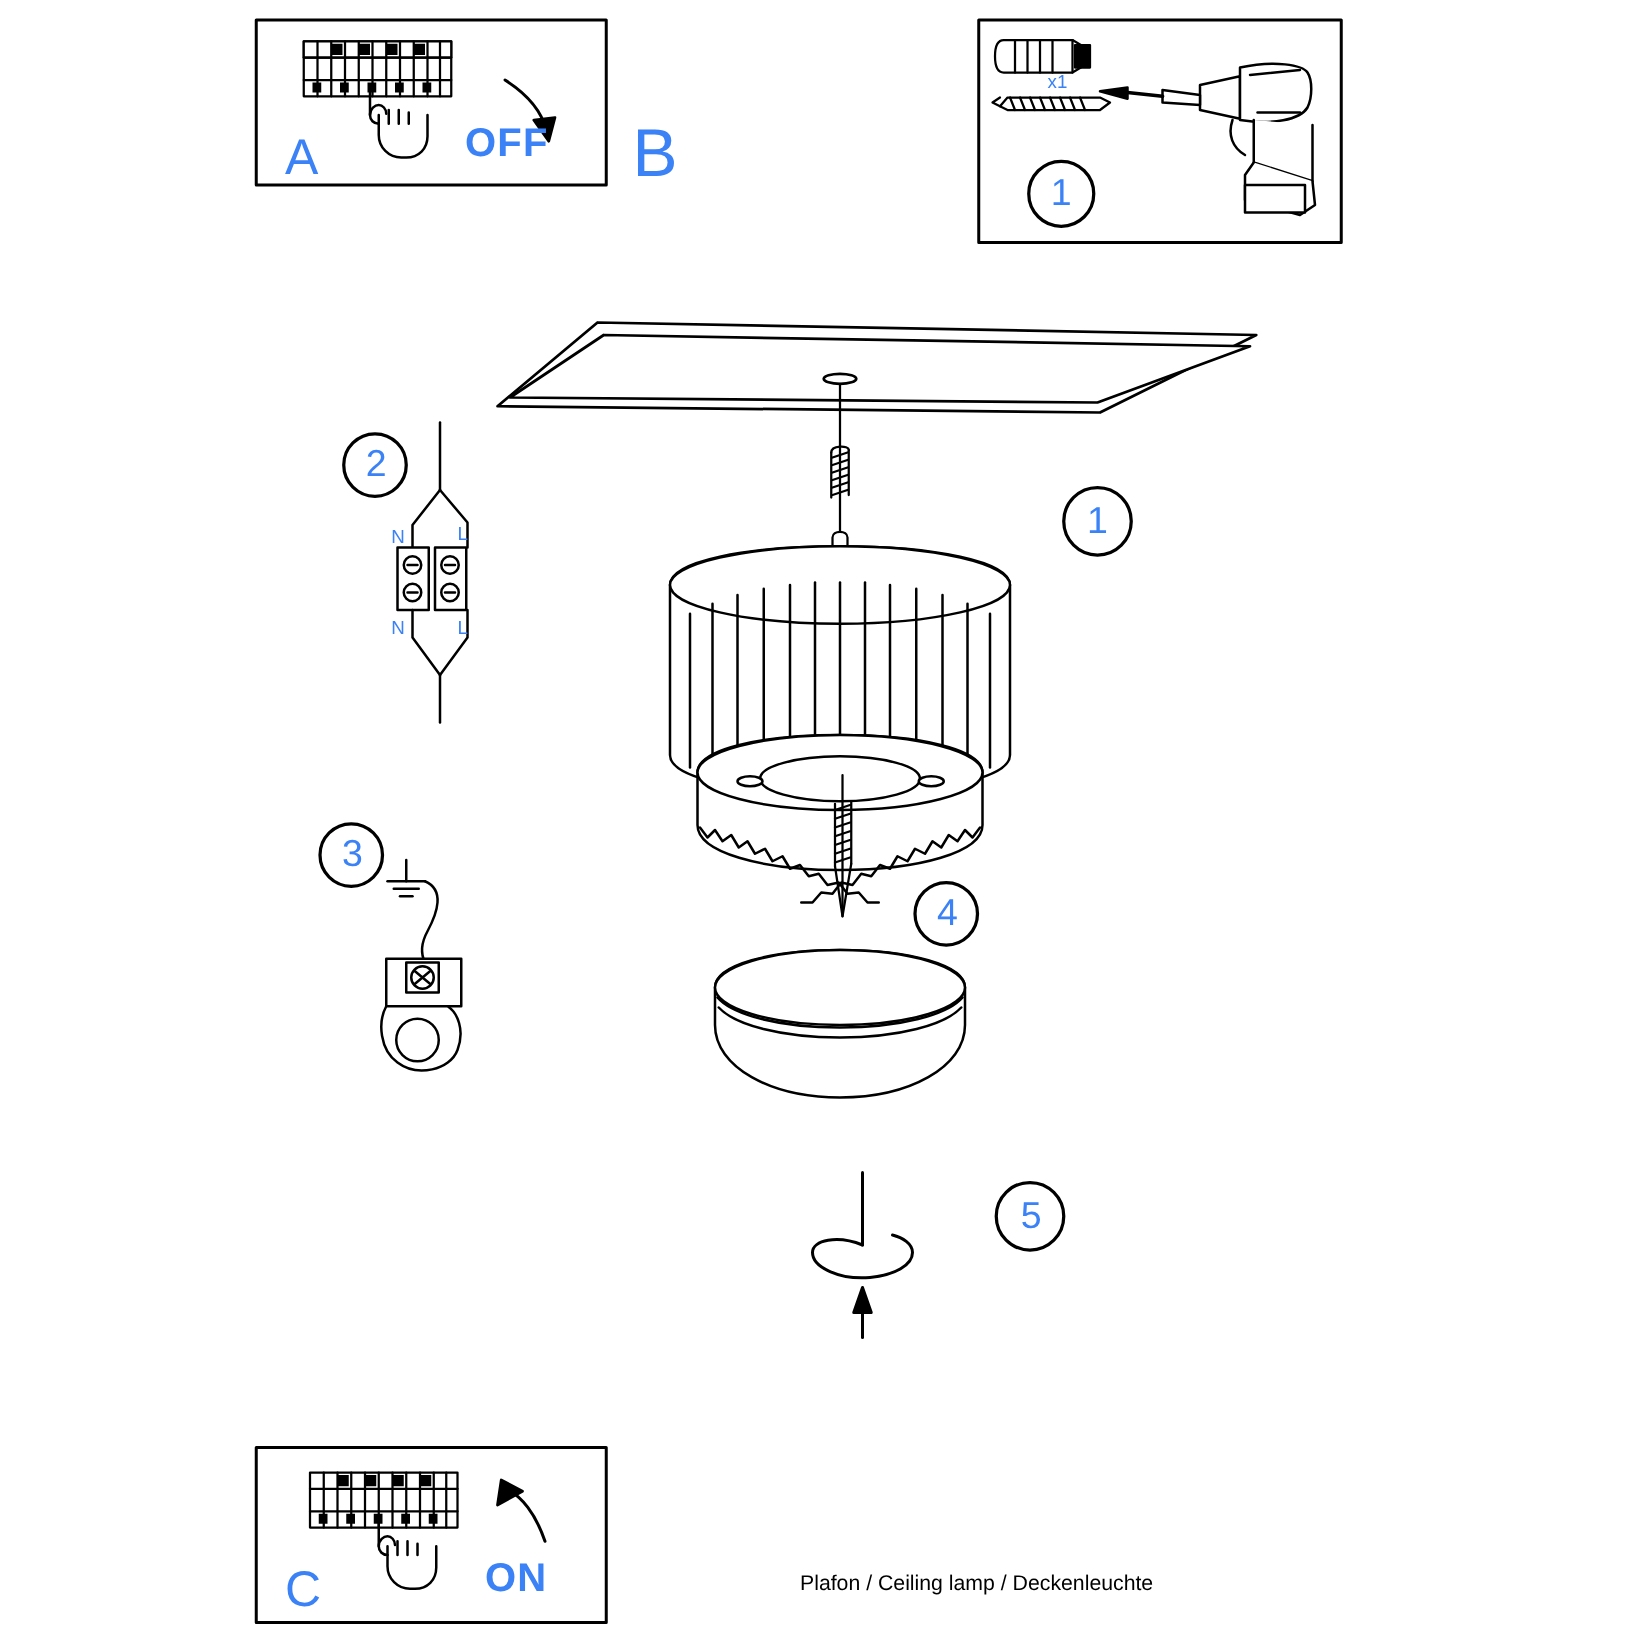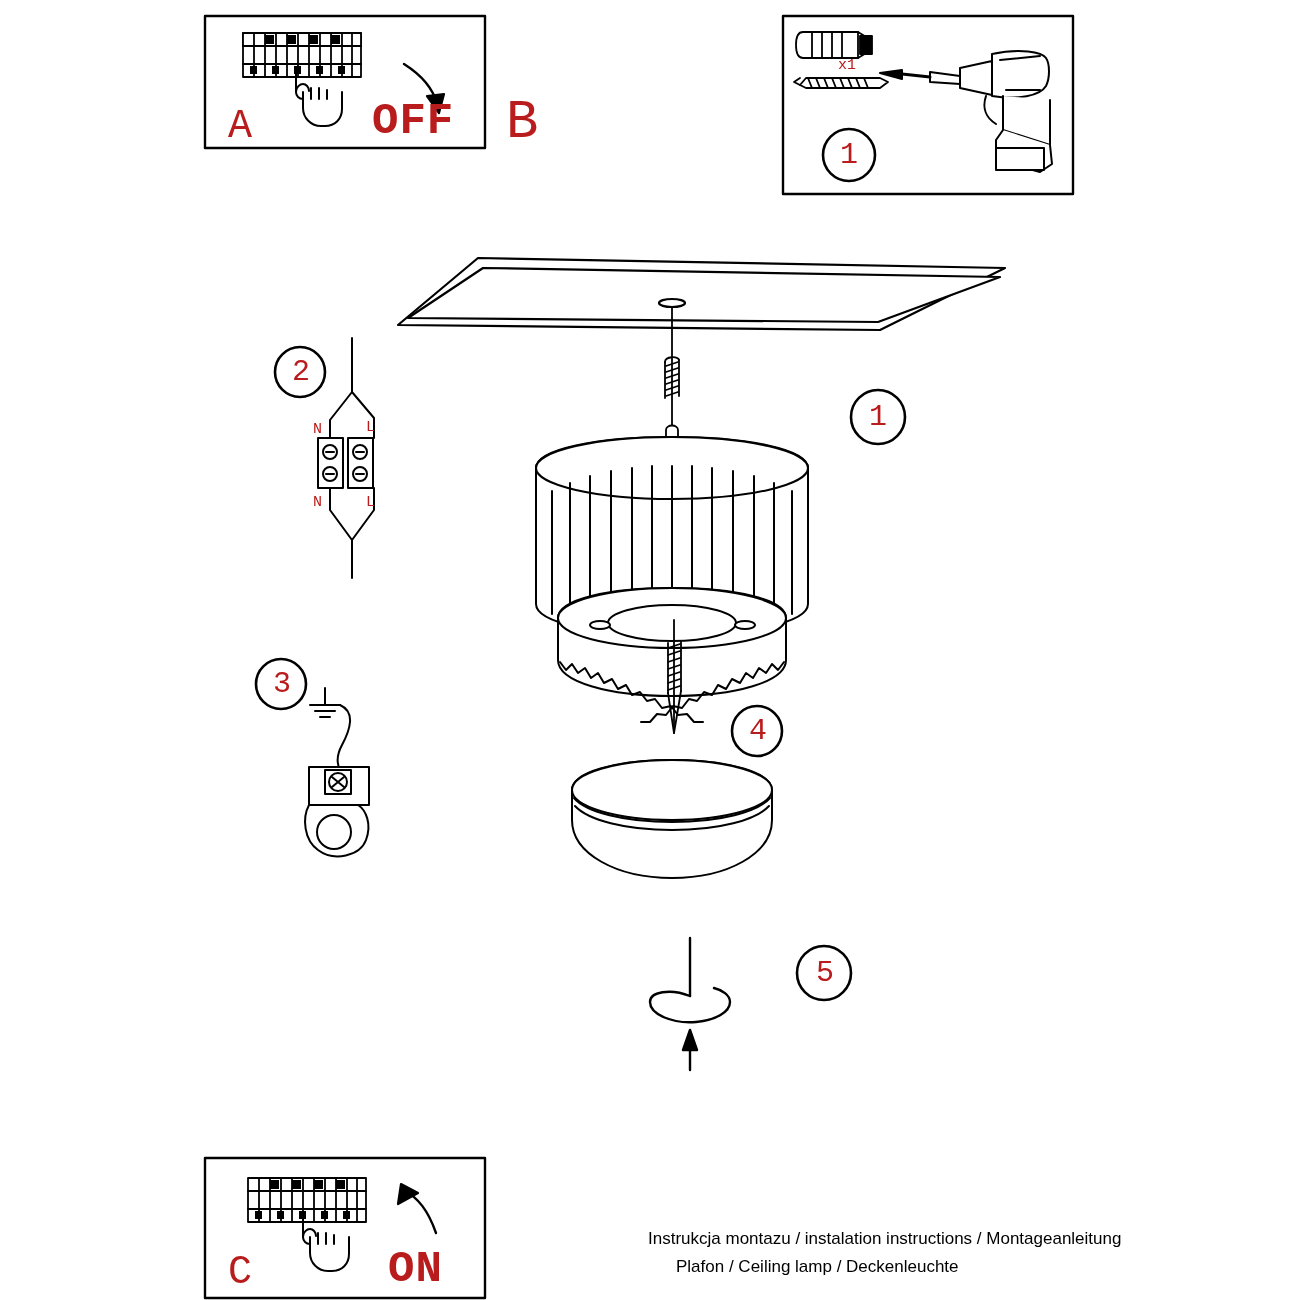--- a/index.html
+++ b/index.html
@@ -22,34 +22,34 @@
     height: 1300px;
   }
   .svg-layer {
     position: absolute;
     left: 0; top: 0;
     width: 1300px;
     height: 1300px;
   }
   .lbl {
     position: absolute;
-    font-family: Liberation Mono, monospace;
-    color: #b91c1c;
+    font-family: Liberation Sans, sans-serif;
+    color: #3b82f6;
     white-space: nowrap;
   }
   .step-letter {
     font-size: 40px;
     font-weight: 400;
   }
   .step-letter-big {
     font-size: 54px;
     font-weight: 400;
   }
   .onoff {
-    font-size: 44px;
+    font-size: 32px;
     font-weight: 700;
     letter-spacing: 1px;
   }
   .circnum {
     font-size: 30px;
     font-weight: 400;
     text-align: center;
   }
   .tiny {
     font-size: 15px;
@@ -326,16 +326,15 @@
 
   <div class="lbl wire-lbl" style="left:313px; top:421px;">N</div>
   <div class="lbl wire-lbl" style="left:366px; top:419px;">L</div>
   <div class="lbl wire-lbl" style="left:313px; top:494px;">N</div>
   <div class="lbl wire-lbl" style="left:366px; top:494px;">L</div>
 
   <div class="lbl step-letter" style="left:228px; top:1250px;">C</div>
 
   <div class="lbl onoff" style="left:388px; top:1244px;">ON</div>
 
-  <div class="footer" style="left:648px; top:1225px;">Instrukcja montazu / instalation instructions / Montageanleitung</div>
-  <div class="footer" style="left:676px; top:1253px;">Plafon / Ceiling lamp / Deckenleuchte</div>
+  <div class="footer" style="left:640px; top:1253px;">Plafon / Ceiling lamp / Deckenleuchte</div>
 
 </div>
 
 </body></html>

